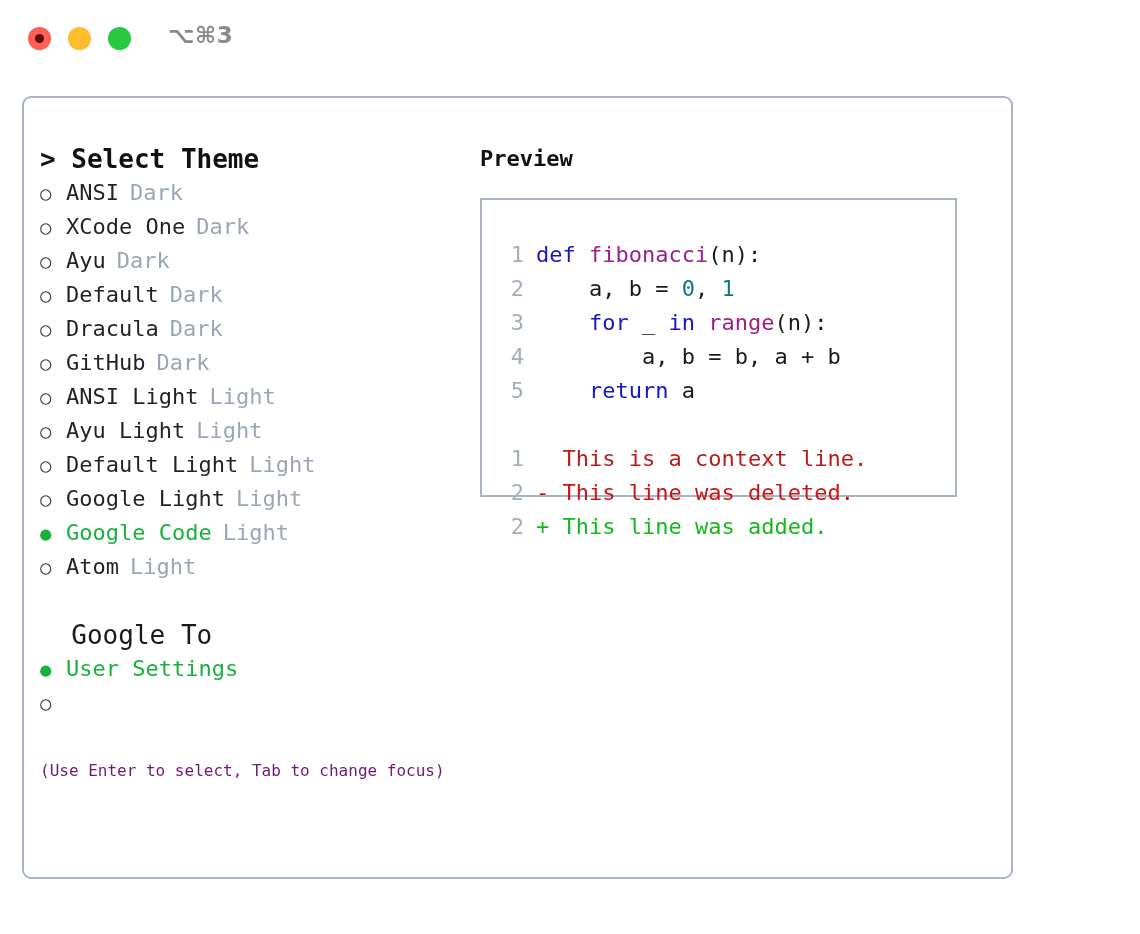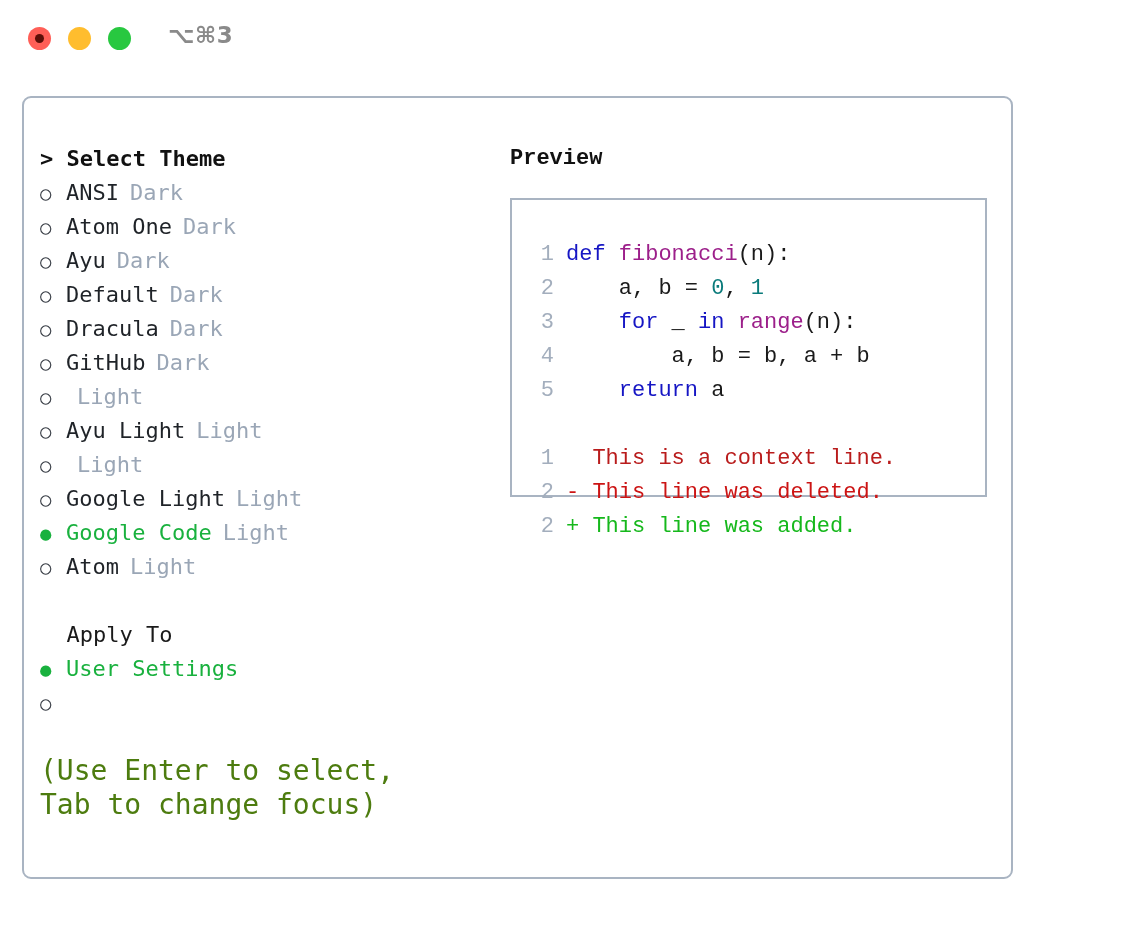--- a/index.html
+++ b/index.html
@@ -79,21 +79,21 @@
 
   
   #left-col {
     position: absolute;
     left: 16px;
     top: 44px;
     width: 430px;
   }
 
   .section-head {
-    font-size: 22px;
+    font-size: 26px;
     font-weight: bold;
     color: #111111;
     line-height: 34px;
     white-space: pre;
   }
   .section-head.sub {
     font-weight: normal;
     color: #1a1a1a;
   }
 
@@ -116,34 +116,33 @@
   .opt-row.selected .opt-label { color: #19b13e; }
   .opt-badge {
     color: #9aa6b6;
     margin-left: 11px;
   }
 
   .spacer-row { height: 34px; }
 
   #hint {
     margin-top: 34px;
-    font-size: 28px;
-    line-height: 34px;
-    color: #4d7c0f;
+    font-size: 16px;
+    line-height: 34px;
+    color: #701a75;
     width: 420px;
     white-space: pre-wrap;
   }
 
   
   #right-col {
     position: absolute;
-    left: 486px;
+    left: 456px;
     top: 44px;
     width: 495px;
-    font-family: Liberation Mono, monospace;
   }
   #preview-title {
     font-size: 22px;
     font-weight: bold;
     color: #111111;
     line-height: 34px;
   }
   #preview-box {
     margin-top: 22px;
     width: 477px;
@@ -194,36 +193,36 @@
     <div class="light" id="light-max"></div>
     <div id="titlebar-title">⌥⌘3</div>
   </div>
 
   <div id="panel">
 
     <div id="left-col">
       <div class="section-head">&gt; Select Theme</div>
       <div id="theme-list">
           <div class="opt-row"><span class="opt-marker">○</span><span class="opt-label">ANSI</span><span class="opt-badge">Dark</span></div>
-          <div class="opt-row"><span class="opt-marker">○</span><span class="opt-label">Atom One</span><span class="opt-badge">Dark</span></div>
+          <div class="opt-row"><span class="opt-marker">○</span><span class="opt-label">XCode One</span><span class="opt-badge">Dark</span></div>
           <div class="opt-row"><span class="opt-marker">○</span><span class="opt-label">Ayu</span><span class="opt-badge">Dark</span></div>
           <div class="opt-row"><span class="opt-marker">○</span><span class="opt-label">Default</span><span class="opt-badge">Dark</span></div>
           <div class="opt-row"><span class="opt-marker">○</span><span class="opt-label">Dracula</span><span class="opt-badge">Dark</span></div>
           <div class="opt-row"><span class="opt-marker">○</span><span class="opt-label">GitHub</span><span class="opt-badge">Dark</span></div>
-          <div class="opt-row"><span class="opt-marker">○</span><span class="opt-badge">Light</span></div>
+          <div class="opt-row"><span class="opt-marker">○</span><span class="opt-label">ANSI Light</span><span class="opt-badge">Light</span></div>
           <div class="opt-row"><span class="opt-marker">○</span><span class="opt-label">Ayu Light</span><span class="opt-badge">Light</span></div>
-          <div class="opt-row"><span class="opt-marker">○</span><span class="opt-badge">Light</span></div>
+          <div class="opt-row"><span class="opt-marker">○</span><span class="opt-label">Default Light</span><span class="opt-badge">Light</span></div>
           <div class="opt-row"><span class="opt-marker">○</span><span class="opt-label">Google Light</span><span class="opt-badge">Light</span></div>
           <div class="opt-row selected"><span class="opt-marker sel">●</span><span class="opt-label">Google Code</span><span class="opt-badge">Light</span></div>
           <div class="opt-row"><span class="opt-marker">○</span><span class="opt-label">Atom</span><span class="opt-badge">Light</span></div>
         </div>
 
       <div class="spacer-row"></div>
 
-      <div class="section-head sub">  Apply To</div>
+      <div class="section-head sub">  Google To</div>
       <div id="apply-list">
           <div class="opt-row selected"><span class="opt-marker sel">●</span><span class="opt-label">User Settings</span></div>
           <div class="opt-row"><span class="opt-marker">○</span></div>
         </div>
 
       <div id="hint">(Use Enter to select, Tab to change focus)</div>
     </div>
 
     <div id="right-col">
       <div id="preview-title">Preview</div>

